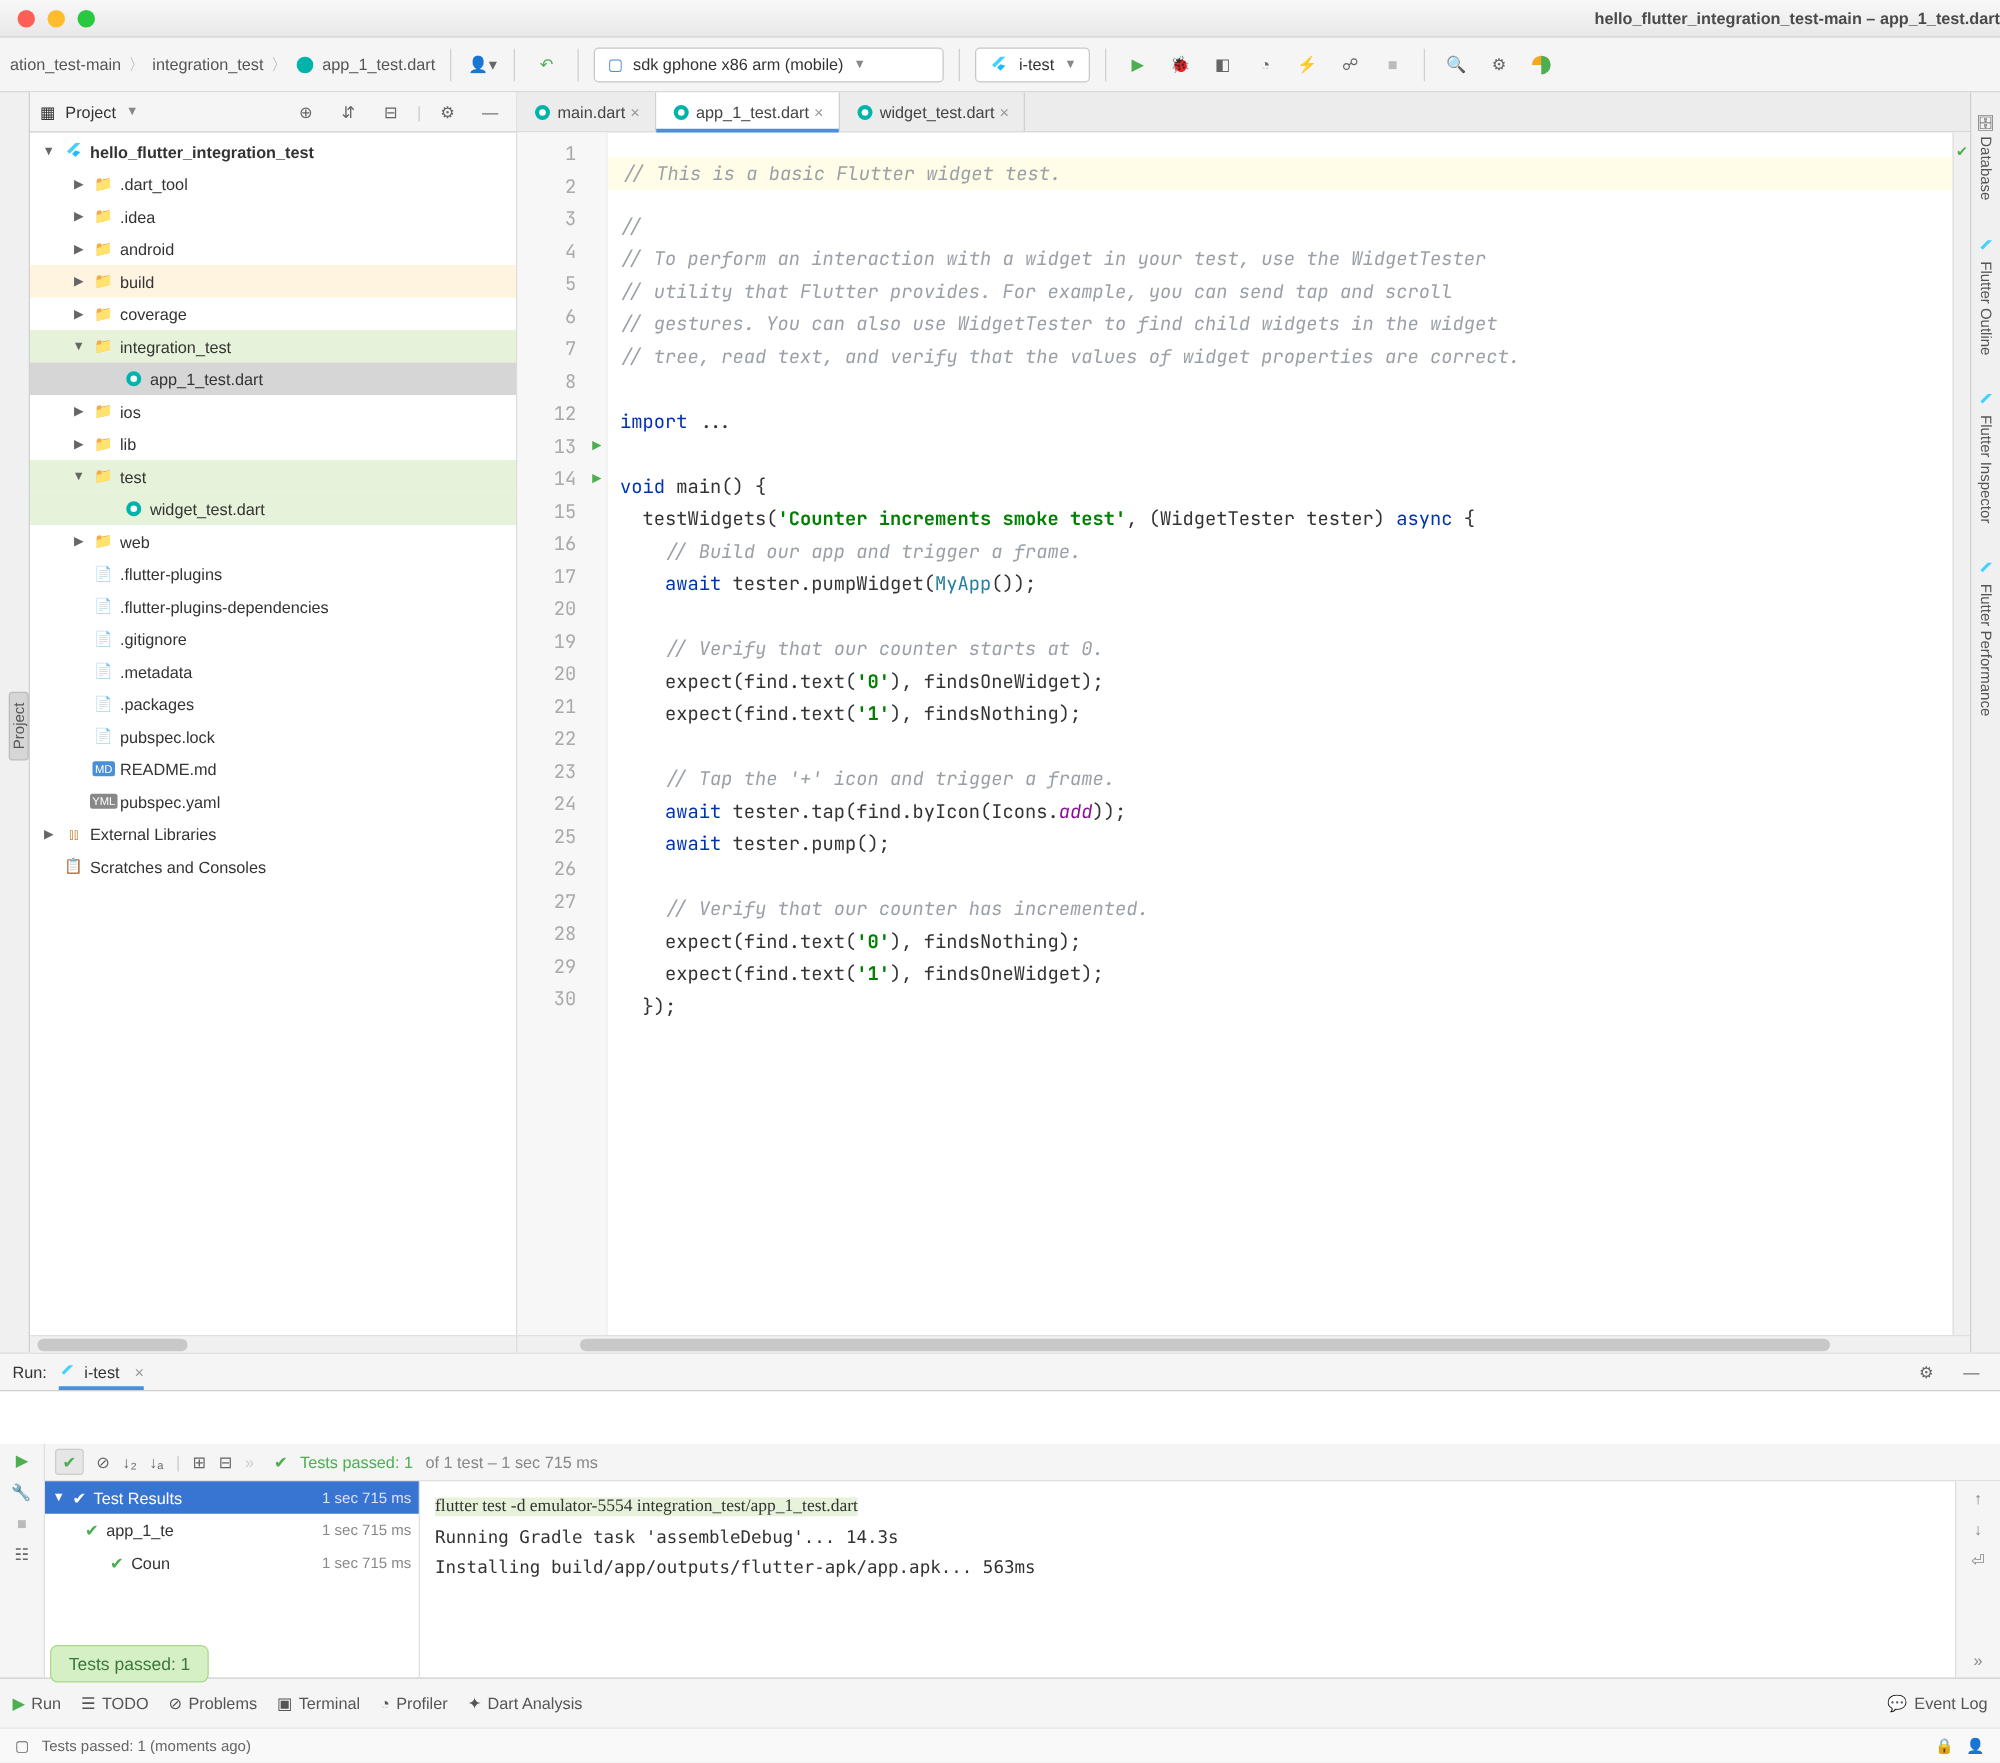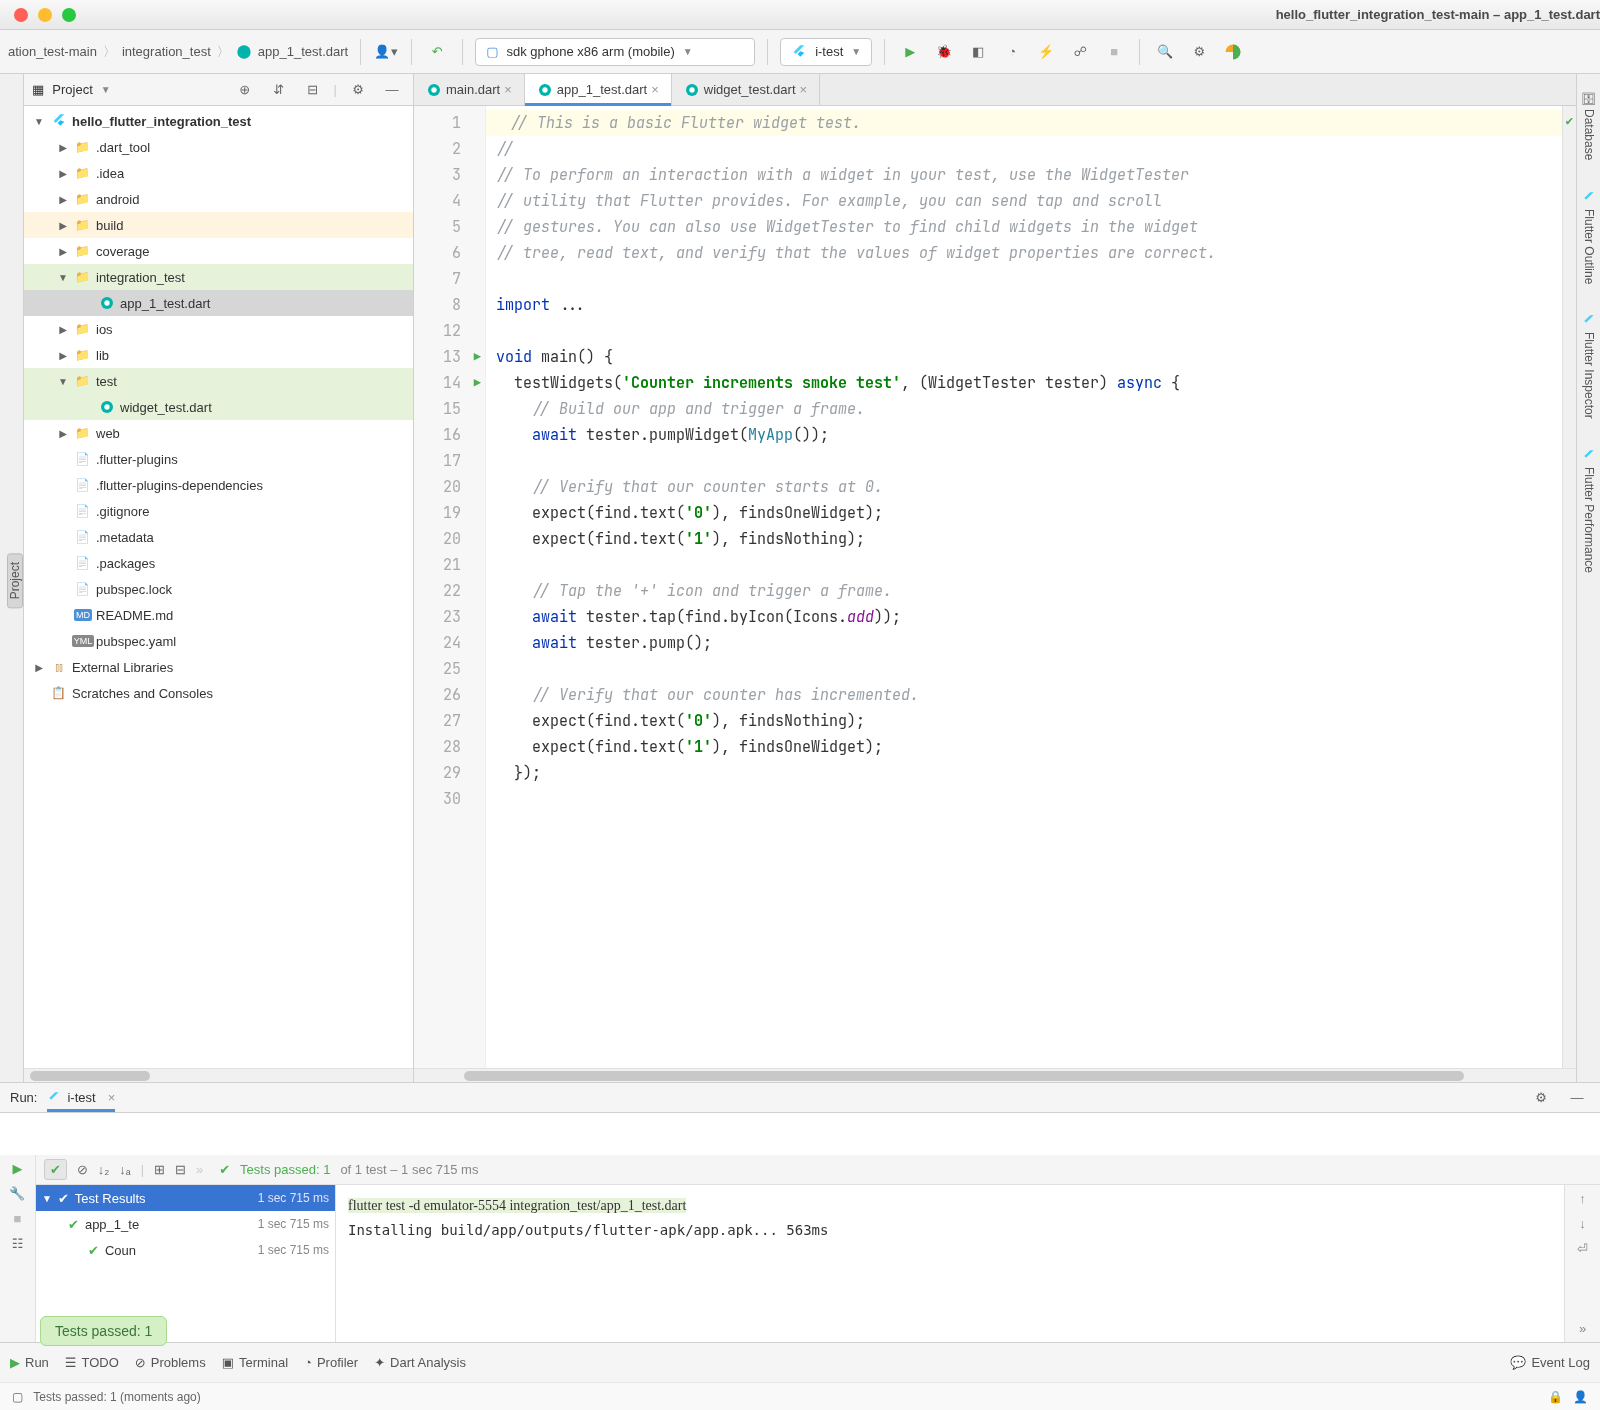--- a/index.html
+++ b/index.html
@@ -47,21 +47,21 @@
 .tab .close { color: #999; font-size: 13px; }
 .editor { flex: 1; display: flex; background: #fff; font-family: "JetBrains Mono", Menlo, Consolas, monospace; font-size: 15px; overflow: hidden; }
 .lngutter { width: 72px; background: #f7f7f7; color: #aaa; text-align: right; padding: 4px 24px 4px 8px; border-right: 1px solid #eee; position:relative;}
 .lngutter .ln { height: 26px; line-height: 26px; position:relative;}
 .ln .run-gut { position:absolute; right:-20px; color:#4caf50; font-size:12px;}
 .code { flex: 1; padding: 4px 10px; overflow: auto; white-space: pre; line-height: 26px; color: #333; }
 .code .c { color: #9aa0a6; font-style: italic; } .code .kw2 { color: #0033b3; }
 .code .str { color: #008000; font-weight: 600; }
 .code .cls { color: #267f99; }
 .code .mem { color: #871094; font-style:italic;}
-.code .hl-line { background: #fffde7; display: block; margin: 0 -10px; padding: 0 24px; }
+.code .hl-line { background: #fffde7; display: block; margin: 16px -10px; padding: 0 12px; }
 .err-stripe { width: 14px; background: #f0f0f0; border-left: 1px solid #e0e0e0; }
 .err-stripe .chk { color:#4caf50; text-align:center; padding-top:6px; font-size:13px;}
 .run-pane { height: 260px; background: #fff; border-top: 1px solid #d0d0d0; display: flex; flex-direction: column; gap: 42px; }
 .run-header { height: 30px; background: #f5f5f5; border-bottom: 1px solid #d0d0d0; display: flex; align-items: center; padding: 0 10px; gap: 10px; font-size: 13px; }
 .run-header .tabname { display:flex; align-items:center; gap:6px; border-bottom:3px solid #4a90d9; height:100%; padding-top:3px;}
 .run-body { flex: 1; display: flex; }
 .run-left { width: 36px; background: #f5f5f5; border-right: 1px solid #e0e0e0; display: flex; flex-direction: column; align-items: center; padding: 6px 0; gap: 10px; color: #666; }
 .run-toolbar { height: 30px; background: #f5f5f5; border-bottom: 1px solid #e0e0e0; display: flex; align-items: center; padding: 0 8px; gap: 10px; color: #666; font-size: 13px; }
 .run-mid { width: 300px; border-right: 1px solid #e0e0e0; }
 .run-mid .results { padding: 0; font-size: 13px; }
@@ -485,20 +485,21 @@
               <div class="res-row" style="padding-left: 46px;">
                 <span style="font-size:10px"></span>
                 <span style="color:#4caf50">✔</span>
                 <span>Coun</span>
                 <span class="time">1 sec 715 ms</span>
               </div>
             </div>
         </div>
         <div class="run-console" id="console">
             <div><span class="cmd">flutter test -d emulator-5554 integration_test/app_1_test.dart</span></div>
+            <div>Running Gradle task 'assembleDebug'...                             14.3s</div>
             <div>Installing build/app/outputs/flutter-apk/app.apk...                563ms</div>
           </div>
         <div class="run-right">
           <span>↑</span>
           <span>↓</span>
           <span>⏎</span>
           <span style="margin-top:auto">»</span>
         </div>
       </div>
     </div>

